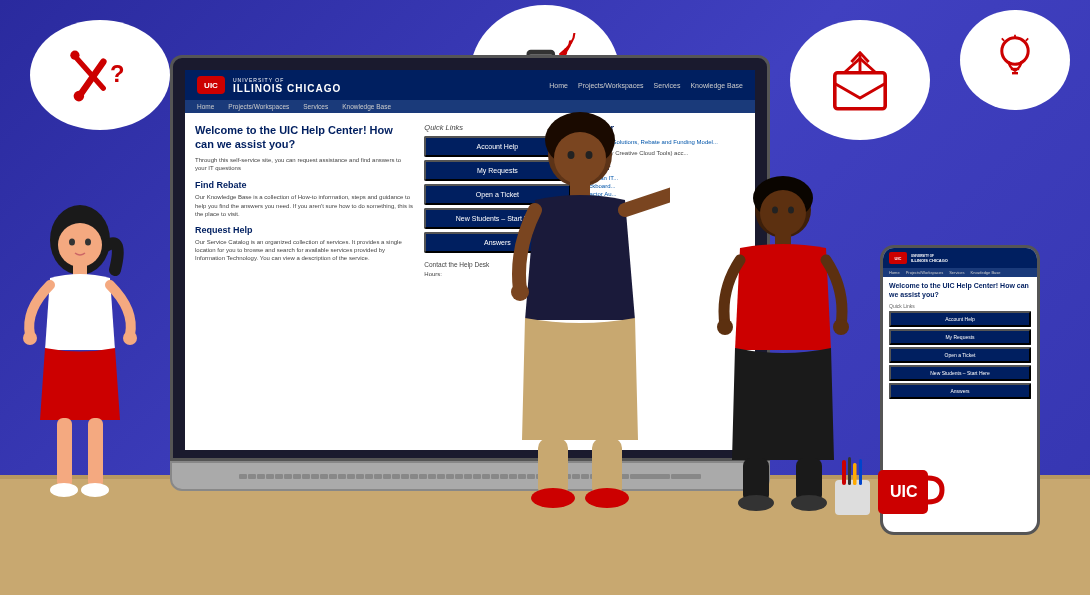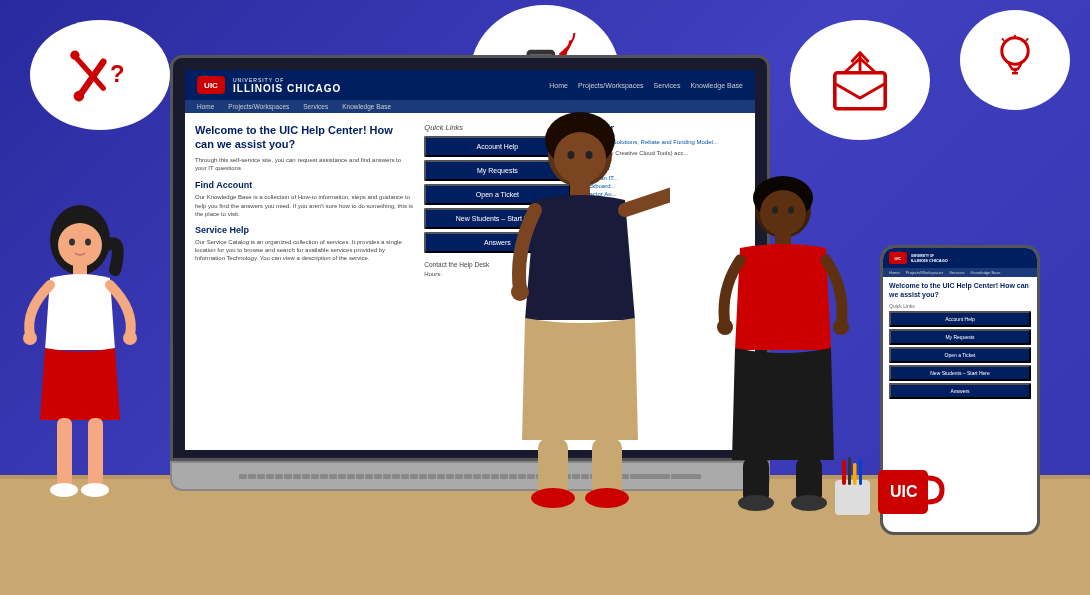--- a/index.html
+++ b/index.html
@@ -505,24 +505,24 @@
         <span>Services</span>
         <span>Knowledge Base</span>
       </div>
 
       <div class="screen-content">
 
         <div class="left-col">
           <div class="welcome-title">Welcome to the UIC Help Center! How can we assist you?</div>
           <div class="welcome-desc">Through this self-service site, you can request assistance and find answers to your IT questions</div>
 
-          <div class="section-title">Find Account</div>
+          <div class="section-title">Find Rebate</div>
           <div class="section-text">Our Knowledge Base is a collection of How-to information, steps and guidance to help you find the answers you need. If you aren't sure how to do something, this is the place to visit.</div>
 
-          <div class="section-title">Service Help</div>
+          <div class="section-title">Request Help</div>
           <div class="section-text">Our Service Catalog is an organized collection of services. It provides a single location for you to browse and search for available services provided by Information Technology. You can view a description of the service.</div>
         </div>
 
         <div class="middle-col">
           <div class="quick-links-title">Quick Links</div>
           <button class="quick-link-btn">Account Help</button>
           <button class="quick-link-btn">My Requests</button>
           <button class="quick-link-btn">Open a Ticket</button>
           <button class="quick-link-btn">New Students – Start Here</button>
           <button class="quick-link-btn">Answers</button>

